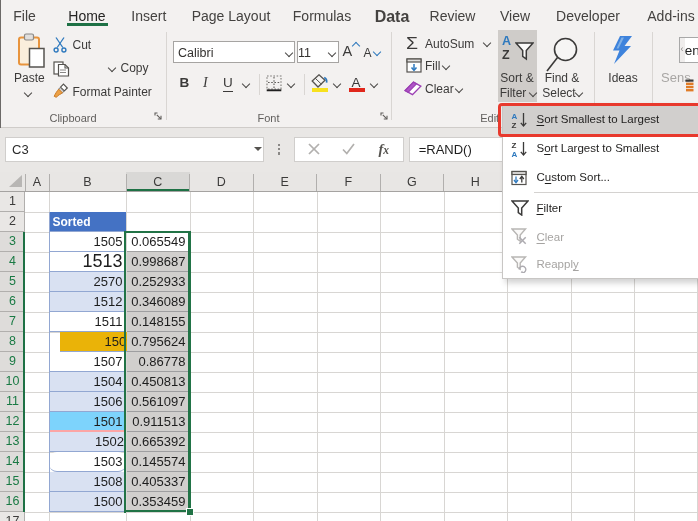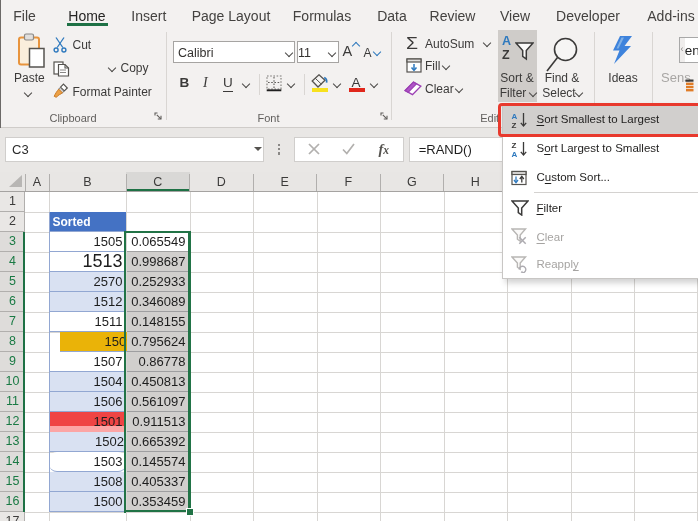--- a/index.html
+++ b/index.html
@@ -14,21 +14,21 @@
 
 <div class="a" style="left:0;top:0;width:698px;height:127px;background:#f3f1f0;"></div>
 <div class="a" style="left:0;top:127px;width:698px;height:1px;background:#cfccc9;"></div>
 <div class="a" style="left:0;top:0;width:1px;height:128px;background:#6b6967;"></div>
 <div class="a" style="left:0;top:128px;width:1px;height:393px;background:#a5a3a1;"></div>
 <div class="a" style="left:-30.5px;top:8px;width:110px;text-align:center;font-size:14px;color:#444240;font-weight:400;">File</div>
 <div class="a" style="left:32.0px;top:8px;width:110px;text-align:center;font-size:14px;color:#262524;font-weight:400;">Home</div>
 <div class="a" style="left:93.8px;top:8px;width:110px;text-align:center;font-size:14px;color:#444240;font-weight:400;">Insert</div>
 <div class="a" style="left:176.0px;top:8px;width:110px;text-align:center;font-size:14px;color:#444240;font-weight:400;">Page Layout</div>
 <div class="a" style="left:267.0px;top:8px;width:110px;text-align:center;font-size:14px;color:#444240;font-weight:400;">Formulas</div>
-<div class="a" style="left:337.0px;top:8px;width:110px;text-align:center;font-size:14px;color:#444240;font-weight:400;">Data</div>
+<div class="a" style="left:337.0px;top:8px;width:110px;text-align:center;font-size:16px;color:#444240;font-weight:700;">Data</div>
 <div class="a" style="left:397.5px;top:8px;width:110px;text-align:center;font-size:14px;color:#444240;font-weight:400;">Review</div>
 <div class="a" style="left:460.0px;top:8px;width:110px;text-align:center;font-size:14px;color:#444240;font-weight:400;">View</div>
 <div class="a" style="left:533.0px;top:8px;width:110px;text-align:center;font-size:14px;color:#444240;font-weight:400;">Developer</div>
 <div class="a" style="left:616.0px;top:8px;width:110px;text-align:center;font-size:14px;color:#444240;font-weight:400;">Add-ins</div>
 <div class="a" style="left:67px;top:23.2px;width:40.5px;height:2.8px;background:#1e7145;"></div>
 <div class="a" style="left:165.5px;top:32px;width:1px;height:88px;background:#d9d6d3;"></div>
 <div class="a" style="left:391px;top:32px;width:1px;height:88px;background:#d9d6d3;"></div>
 <div class="a" style="left:593.5px;top:32px;width:1px;height:88px;background:#d9d6d3;"></div>
 <div class="a" style="left:651.5px;top:32px;width:1px;height:88px;background:#d9d6d3;"></div>
 <div class="a" style="left:0;top:128px;width:698px;height:43.5px;background:#e9e7e5;"></div>
@@ -127,21 +127,21 @@
 <div class="a" style="left:49px;top:211.5px;width:77px;height:20px;background:#4472c4;color:#fff;font-weight:bold;font-size:12px;line-height:20px;padding-left:3.5px;box-sizing:border-box;">Sorted</div>
 <div class="a" style="left:49px;top:231.5px;width:77px;height:20px;background:#ffffff;border-bottom:1px solid #92a7d2;box-sizing:border-box;line-height:19.5px;text-align:right;padding-right:3.5px;font-size:13px;color:#1d1d1d;">1505</div>
 <div class="a" style="left:49px;top:251.5px;width:77px;height:20px;background:#ffffff;border-bottom:1px solid #92a7d2;box-sizing:border-box;line-height:19.5px;text-align:right;padding-right:3.5px;font-size:18px;color:#1d1d1d;">1513</div>
 <div class="a" style="left:49px;top:271.5px;width:77px;height:20px;background:#d9e1f2;border-bottom:1px solid #92a7d2;box-sizing:border-box;line-height:19.5px;text-align:right;padding-right:3.5px;font-size:13px;color:#1d1d1d;">2570</div>
 <div class="a" style="left:49px;top:291.5px;width:77px;height:20px;background:#d9e1f2;border-bottom:1px solid #92a7d2;box-sizing:border-box;line-height:19.5px;text-align:right;padding-right:3.5px;font-size:13px;color:#1d1d1d;">1512</div>
 <div class="a" style="left:49px;top:311.5px;width:77px;height:20px;background:#ffffff;border-bottom:1px solid #92a7d2;box-sizing:border-box;line-height:19.5px;text-align:right;padding-right:3.5px;font-size:13px;color:#1d1d1d;">1511</div>
 <div class="a" style="left:60px;top:331.5px;width:77px;height:20px;background:#eab308;border-bottom:1px solid #92a7d2;box-sizing:border-box;line-height:19.5px;text-align:right;padding-right:3.5px;font-size:13px;color:#1d1d1d;">1509</div>
 <div class="a" style="left:49px;top:351.5px;width:77px;height:20px;background:#ffffff;border-bottom:1px solid #92a7d2;box-sizing:border-box;line-height:19.5px;text-align:right;padding-right:3.5px;font-size:13px;color:#1d1d1d;">1507</div>
 <div class="a" style="left:49px;top:371.5px;width:77px;height:20px;background:#d9e1f2;border-bottom:1px solid #92a7d2;box-sizing:border-box;line-height:19.5px;text-align:right;padding-right:3.5px;font-size:13px;color:#1d1d1d;">1504</div>
 <div class="a" style="left:49px;top:391.5px;width:77px;height:20px;background:#d9e1f2;border-bottom:1px solid #92a7d2;box-sizing:border-box;line-height:19.5px;text-align:right;padding-right:3.5px;font-size:13px;color:#1d1d1d;">1506</div>
-<div class="a" style="left:49px;top:411.5px;width:77px;height:20px;background:#ef4444;border-bottom:6px solid #fca5a5;box-sizing:border-box;line-height:19.5px;text-align:right;padding-right:3.5px;font-size:13px;color:#1d1d1d;">1501</div>
+<div class="a" style="left:49px;top:411.5px;width:77px;height:20px;background:#7dd3fc;border-bottom:2px solid #fca5a5;box-sizing:border-box;line-height:19.5px;text-align:right;padding-right:3.5px;font-size:13px;color:#1d1d1d;">1501</div>
 <div class="a" style="left:49px;top:431.5px;width:77px;height:20px;background:#d9e1f2;border-bottom:1px solid #92a7d2;box-sizing:border-box;line-height:19.5px;text-align:right;padding-right:2px;font-size:13px;color:#1d1d1d;">1502</div>
 <div class="a" style="left:49px;top:451.5px;width:77px;height:20px;background:#ffffff;border-bottom:1px solid #92a7d2;box-sizing:border-box;line-height:19.5px;text-align:right;padding-right:3.5px;font-size:13px;color:#1d1d1d;border-radius:8px;">1503</div>
 <div class="a" style="left:49px;top:471.5px;width:77px;height:20px;background:#d9e1f2;border-bottom:1px solid #92a7d2;box-sizing:border-box;line-height:19.5px;text-align:right;padding-right:3.5px;font-size:13px;color:#1d1d1d;">1508</div>
 <div class="a" style="left:49px;top:491.5px;width:77px;height:20px;background:#d9e1f2;border-bottom:1px solid #92a7d2;box-sizing:border-box;line-height:19.5px;text-align:right;padding-right:3.5px;font-size:13px;color:#1d1d1d;">1500</div>
 <div class="a" style="left:48.5px;top:211.5px;width:1px;height:300px;background:#92a7d2;"></div>
 <div class="a" style="left:49px;top:230.5px;width:77px;height:1px;background:#92a7d2;"></div>
 <div class="a" style="left:126.5px;top:231.5px;width:62.5px;height:20px;background:#ffffff;border-bottom:1px solid #a2a2a2;box-sizing:border-box;line-height:19.5px;text-align:right;padding-right:3.5px;font-size:13px;color:#1d1d1d;">0.065549</div>
 <div class="a" style="left:126.5px;top:251.5px;width:62.5px;height:20px;background:#d1cfcd;border-bottom:1px solid #9e9ea0;box-sizing:border-box;line-height:19.5px;text-align:right;padding-right:3.5px;font-size:13px;color:#1d1d1d;">0.998687</div>
 <div class="a" style="left:126.5px;top:271.5px;width:62.5px;height:20px;background:#d1cfcd;border-bottom:1px solid #9e9ea0;box-sizing:border-box;line-height:19.5px;text-align:right;padding-right:3.5px;font-size:13px;color:#1d1d1d;">0.252933</div>
 <div class="a" style="left:126.5px;top:291.5px;width:62.5px;height:20px;background:#d1cfcd;border-bottom:1px solid #9e9ea0;box-sizing:border-box;line-height:19.5px;text-align:right;padding-right:3.5px;font-size:13px;color:#1d1d1d;">0.346089</div>

